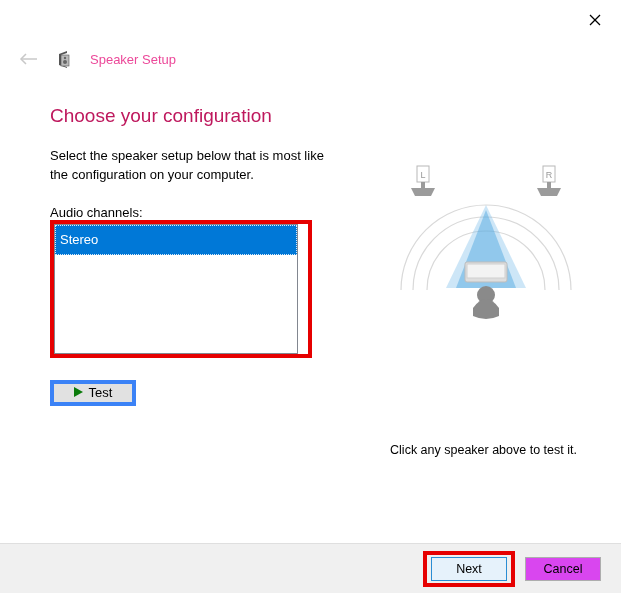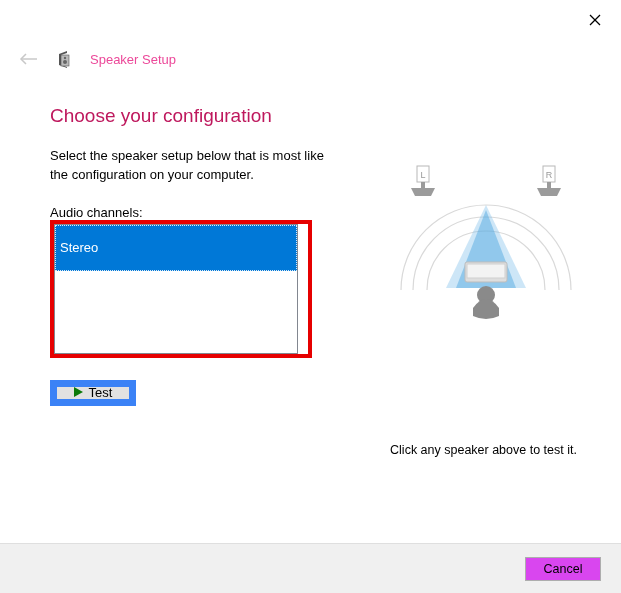--- a/index.html
+++ b/index.html
@@ -46,28 +46,28 @@
       border: 4px solid #e60000;
       line-height: 0;
     }
     .listbox {
       width: 244px; height: 130px;
       border: 1px solid #828790; background:#fff;
       font-size: 13px; outline: none;
       display:inline-block;
     }
     .listbox-item {
-      background: #0078d7; color: #fff; padding: 13px 4px;
+      background: #0078d7; color: #fff; padding: 5px 4px;
       border: 1px dotted rgba(255,255,255,.85);
       line-height: 1.4;
     }
     .test-row { margin-top: 22px; }
     .test-btn {
       width: 86px; height: 26px;
-      background: #e1e1e1; border: 7px solid #3b82f6;
+      background: #e1e1e1; border: 4px solid #3b82f6;
       font-size: 13px; cursor: pointer;
       display:inline-flex; align-items:center; justify-content:center; gap:6px;
     }
     .play-icon { color:#008000; }
     .diagram-area {
       position: absolute; top: 160px; right: 30px;
       width: 210px; height: 210px;
     }
     .hint-text {
       position: absolute; top: 443px; left: 370px; right: 24px;
@@ -168,14 +168,17 @@
       <rect x="86" y="104" width="38" height="14" fill="#f3f3f3" stroke="#cfcfcf"></rect>
       <circle cx="105" cy="135" r="9" fill="#8a8a8a"></circle>
       <path d="M 92 148 Q 105 130 118 148 L 118 156 Q 105 162 92 156 Z" fill="#8a8a8a"></path>
     </g>
   </svg>
 </div>
 
 <div class="hint-text">Click any speaker above to test it.</div>
 
 <div class="footer">
+  <span class="highlight-box">
+    <button class="btn btn-default">Next</button>
+  </span>
   <button class="btn">Cancel</button>
 </div>
 
 </body></html>

